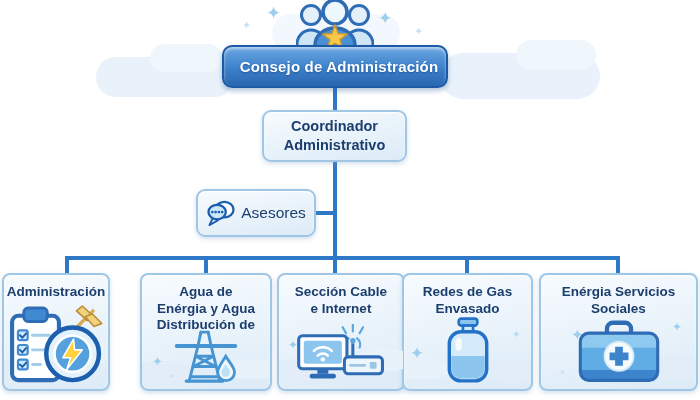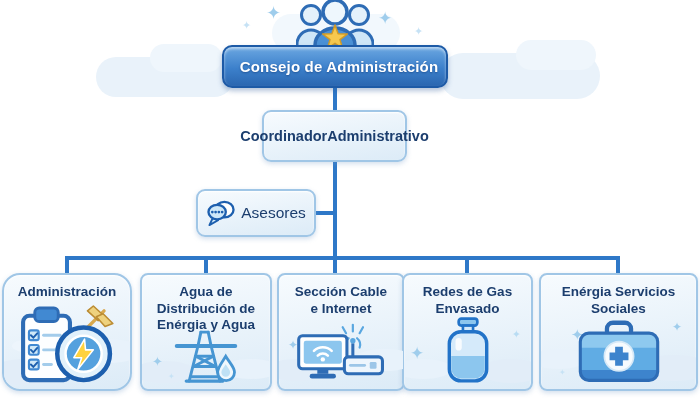--- a/index.html
+++ b/index.html
@@ -22,21 +22,21 @@
     color:var(--root-node-text,#fff);font-size:15px;font-weight:700;letter-spacing:.2px;
     text-shadow:0 1px 2px rgba(15,55,115,.55);white-space:nowrap;margin-left:8px;
   }
   
   .light-node{
     position:absolute;box-sizing:border-box;border-radius:9px;
     border:2px solid var(--light-node-border,#a0c6e6);
     background:linear-gradient(170deg,var(--light-node-fill-top,#f7fbfe),var(--light-node-fill-bottom,#dcebf7));
     box-shadow:inset 0 1px 2px #ffffff, 0 2px 5px rgba(110,150,195,.3);
   }
-  .coord-node{left:262px;top:110px;width:145px;height:52px;display:flex;align-items:center;justify-content:center;}
+  .coord-node{left:262px;top:110px;width:145px;height:52px;display:flex;flex-direction:column;align-items:center;justify-content:center;}
   .coord-node div{color:var(--node-text-navy,#1c3e6e);font-size:14.5px;font-weight:700;line-height:1.28;white-space:nowrap;}
   .advisors-node{left:196px;top:189px;width:120px;height:48px;display:flex;align-items:center;justify-content:center;gap:5px;}
   .advisors-node span{color:var(--node-text-navy,#1c3e6e);font-size:15.5px;font-weight:400;white-space:nowrap;}
   
   .dept{position:absolute;top:273px;height:118px;overflow:hidden;border-radius:8px;}
   .dept-title{position:relative;z-index:3;padding-top:9px;text-align:center;}
   .dept-title div{color:var(--node-text-navy,#1c3e6e);font-size:13.5px;font-weight:700;line-height:1.24;white-space:nowrap;}
   .dept-icon{position:absolute;left:50%;transform:translateX(-50%);z-index:2;}
   .blob{position:absolute;border-radius:50%;z-index:1;}
   .spb{position:absolute;z-index:2;line-height:1;user-select:none;}
@@ -94,21 +94,21 @@
       <path d="M6.5,18.5 L3,26 L12,21 Z" fill="#cfe8f8" stroke="#1d5fae" stroke-width="2" stroke-linejoin="round"></path>
       <ellipse cx="11" cy="12.5" rx="9" ry="7.5" fill="#cfe8f8" stroke="#1d5fae" stroke-width="2.4"></ellipse>
       <circle cx="6" cy="12.5" r="1.4" fill="#1d5fae"></circle>
       <circle cx="9.4" cy="12.5" r="1.4" fill="#1d5fae"></circle>
       <circle cx="12.8" cy="12.5" r="1.4" fill="#1d5fae"></circle>
       <circle cx="16.2" cy="12.5" r="1.4" fill="#1d5fae"></circle>
     </svg>
     <span>Asesores</span>
   </div>
 
-  <div class="light-node dept" style="left:2px;width:130px;border-radius:18px;">
+  <div class="light-node dept" style="left:2px;width:108px;">
     <div class="blob" style="left:-14px;bottom:4px;width:70px;height:26px;background:#e2edf8;"></div>
     <div class="blob" style="right:-12px;bottom:26px;width:66px;height:24px;background:#e8f2fb;"></div>
     <div class="blob" style="left:8px;top:64px;width:40px;height:14px;background:#edf5fc;"></div>
     <div class="dept-title">
       <div>Administración</div>
     </div>
     <svg class="dept-icon" style="bottom:4px;" width="98" height="80" viewBox="0 0 100 82">
       <line x1="88" y1="6" x2="64" y2="30" stroke="#d8a94e" stroke-width="3.4" stroke-linecap="round"></line>
       <polygon points="77,1 89,12 82,16 71,6" fill="#eed27e" stroke="#bb8c33" stroke-width="1.6" stroke-linejoin="round"></polygon>
       <polygon points="87,9 97,19 89,22 80,12" fill="#eed27e" stroke="#bb8c33" stroke-width="1.6" stroke-linejoin="round"></polygon>
@@ -135,22 +135,22 @@
     </svg>
   </div>
 
   <div class="light-node dept" style="left:140px;width:132px;">
     <div class="blob" style="left:-10px;bottom:6px;width:64px;height:22px;background:#e2edf8;"></div>
     <div class="blob" style="right:-10px;bottom:10px;width:58px;height:20px;background:#e8f2fb;"></div>
     <span class="spb" style="left:10px;top:80px;font-size:13px;color:#9fcdec;">✦</span>
     <span class="spb" style="left:26px;top:98px;font-size:8px;color:#c6e2f5;">✦</span>
     <div class="dept-title">
       <div>Agua de</div>
+      <div>Enérgia y Agua</div>
       <div>Distribución de</div>
-      <div>Enérgia y Agua</div>
     </div>
     <svg class="dept-icon" style="bottom:5px;" width="66" height="57" viewBox="0 0 90 78">
       <g fill="none" stroke="#4695d2" stroke-width="4" stroke-linecap="round" stroke-linejoin="round">
         <line x1="38" y1="7" x2="34" y2="26"></line>
           <line x1="48" y1="7" x2="52" y2="26"></line>
           <line x1="38" y1="7" x2="48" y2="7"></line>
         <line x1="5" y1="26" x2="85" y2="26" stroke-width="5.5"></line>
         <line x1="34" y1="26" x2="22" y2="74"></line>
           <line x1="52" y1="26" x2="64" y2="74"></line>
         <line x1="31" y1="40" x2="55" y2="40"></line>

